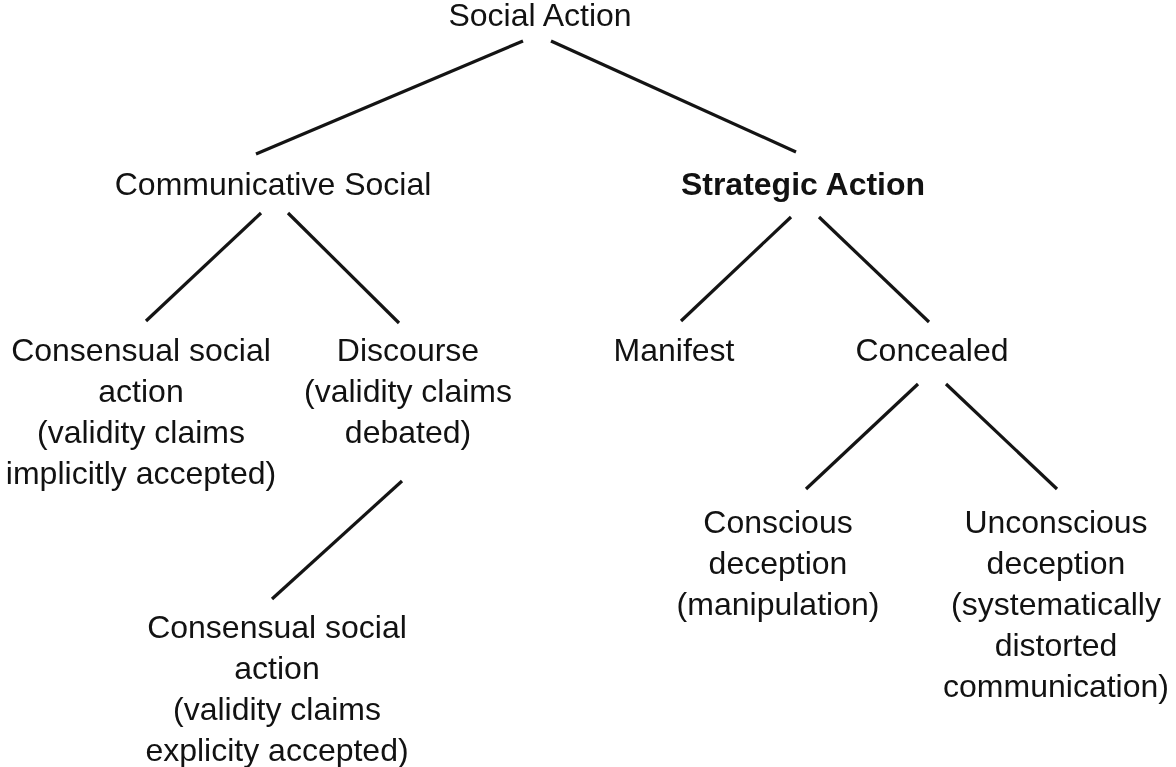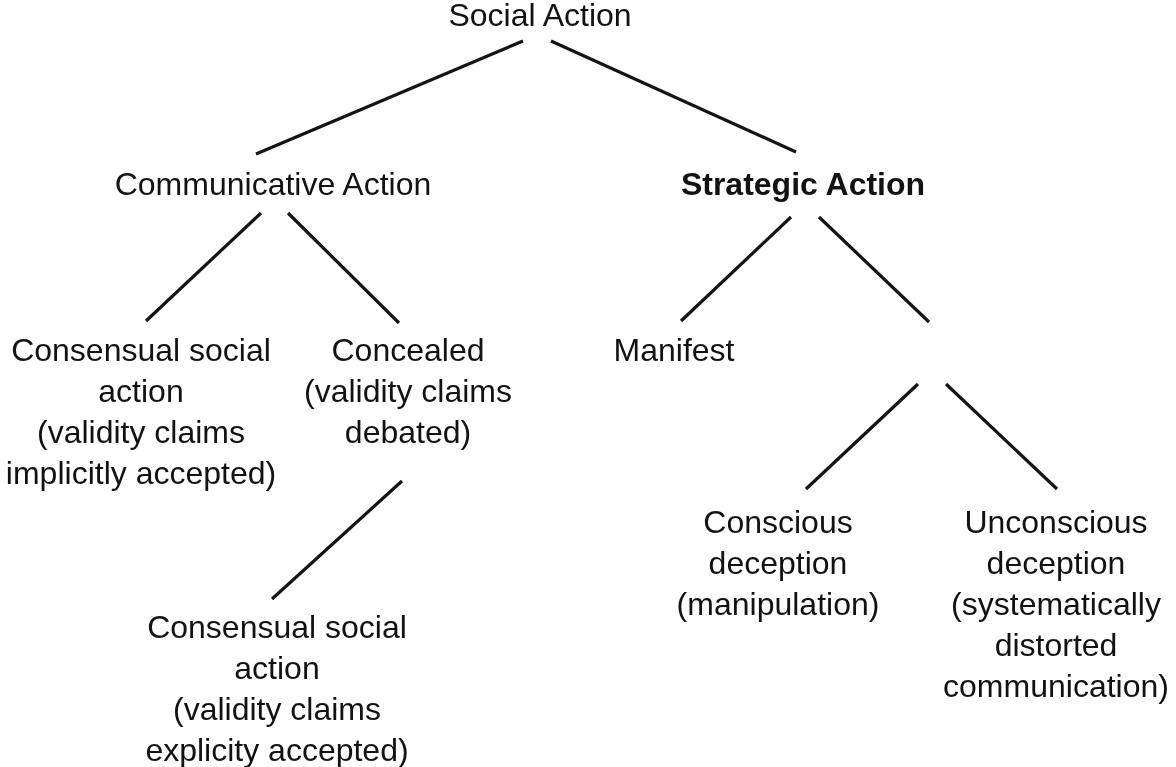--- a/index.html
+++ b/index.html
@@ -52,35 +52,36 @@
     <line x1="288" y1="213" x2="399" y2="323"></line>
     <line x1="402" y1="481" x2="272" y2="599"></line>
     <line x1="791" y1="217" x2="681" y2="321"></line>
     <line x1="819" y1="217" x2="929" y2="322"></line>
     <line x1="918" y1="384" x2="806" y2="489"></line>
     <line x1="946" y1="384" x2="1057" y2="489"></line>
   </svg>
 
   <div class="node" style="left:540px; top:-5px;">Social Action</div>
 
-  <div class="node" style="left:273px; top:164px;">Communicative Action</div>
+  <div class="node" style="left:273px; top:164px;">Communicative Social</div>
 
   <div class="node" style="left:803px; top:164px;font-weight:bold;">Strategic Action</div>
 
   <div class="node" style="left:141px; top:330px;">Consensual social
 action
 (validity claims
 implicitly accepted)</div>
 
-  <div class="node" style="left:408px; top:330px;">Concealed
+  <div class="node" style="left:408px; top:330px;">Discourse
 (validity claims
 debated)</div>
 
   <div class="node" style="left:674px; top:330px;text-align:right;">Manifest</div>
 
+  <div class="node" style="left:932px; top:330px;">Concealed</div>
 
   <div class="node" style="left:778px; top:502px;">Conscious
 deception
 (manipulation)</div>
 
   <div class="node" style="left:1056px; top:502px;">Unconscious
 deception
 (systematically
 distorted
 communication)</div>

